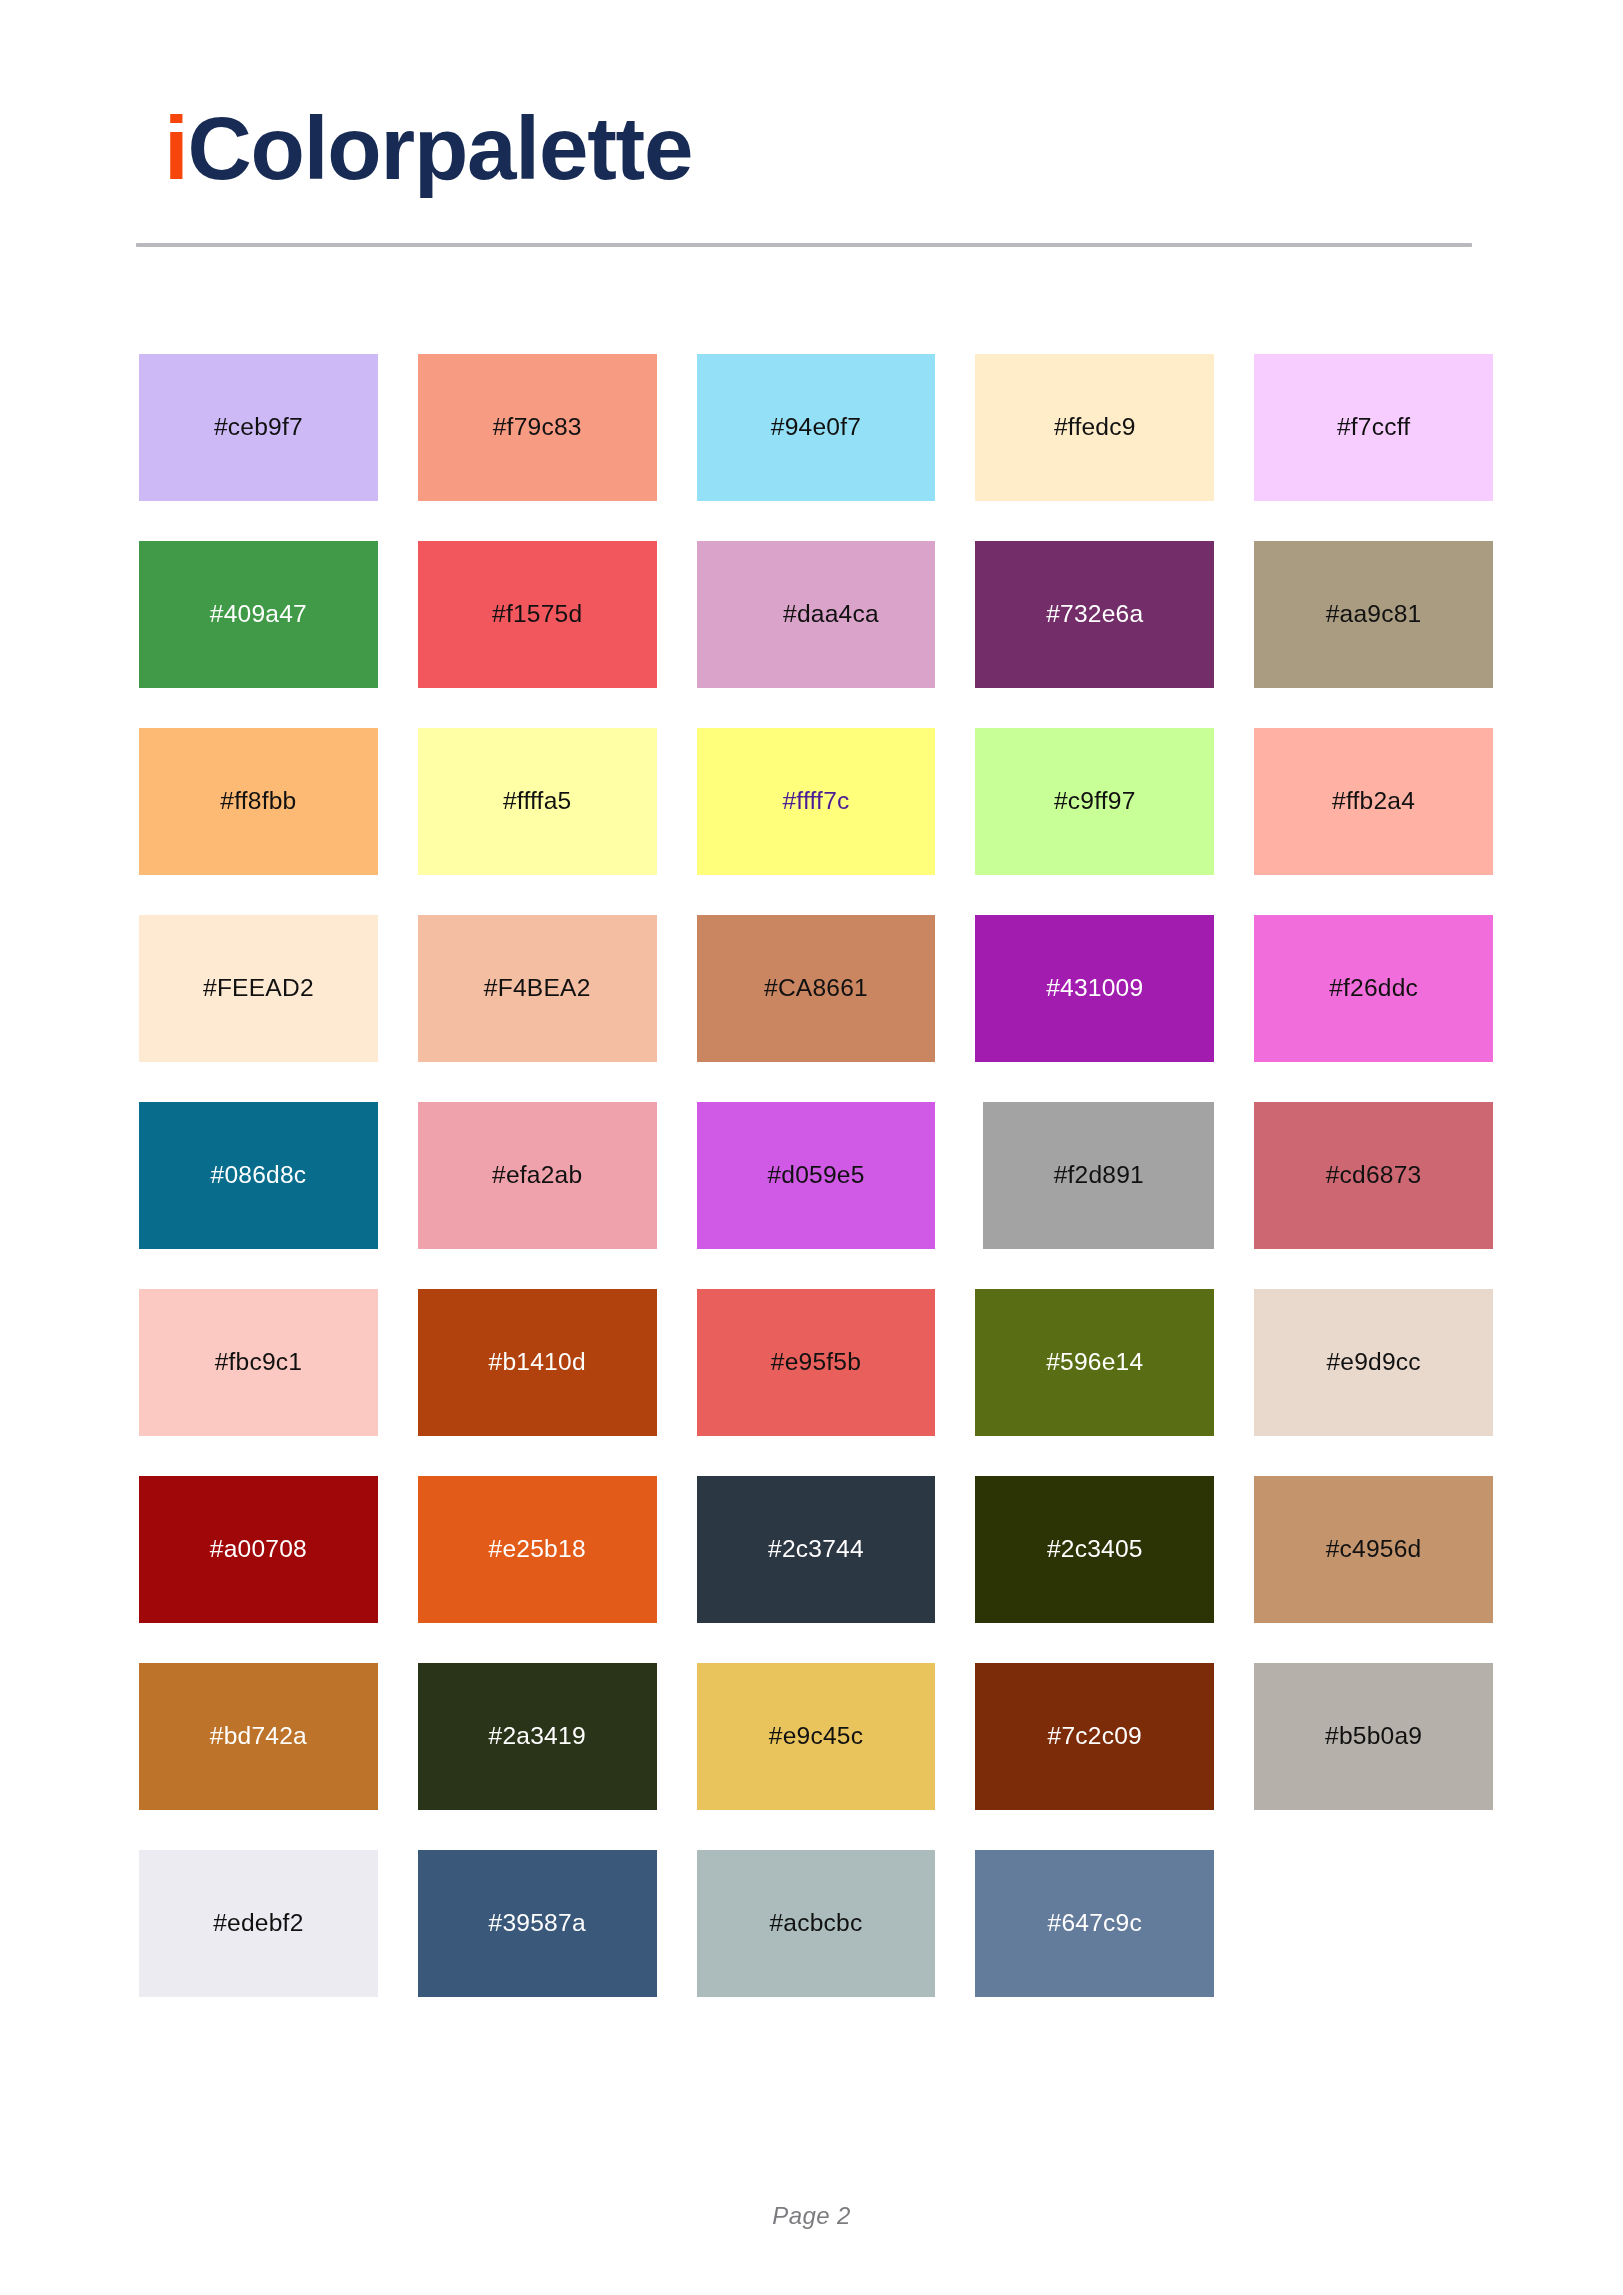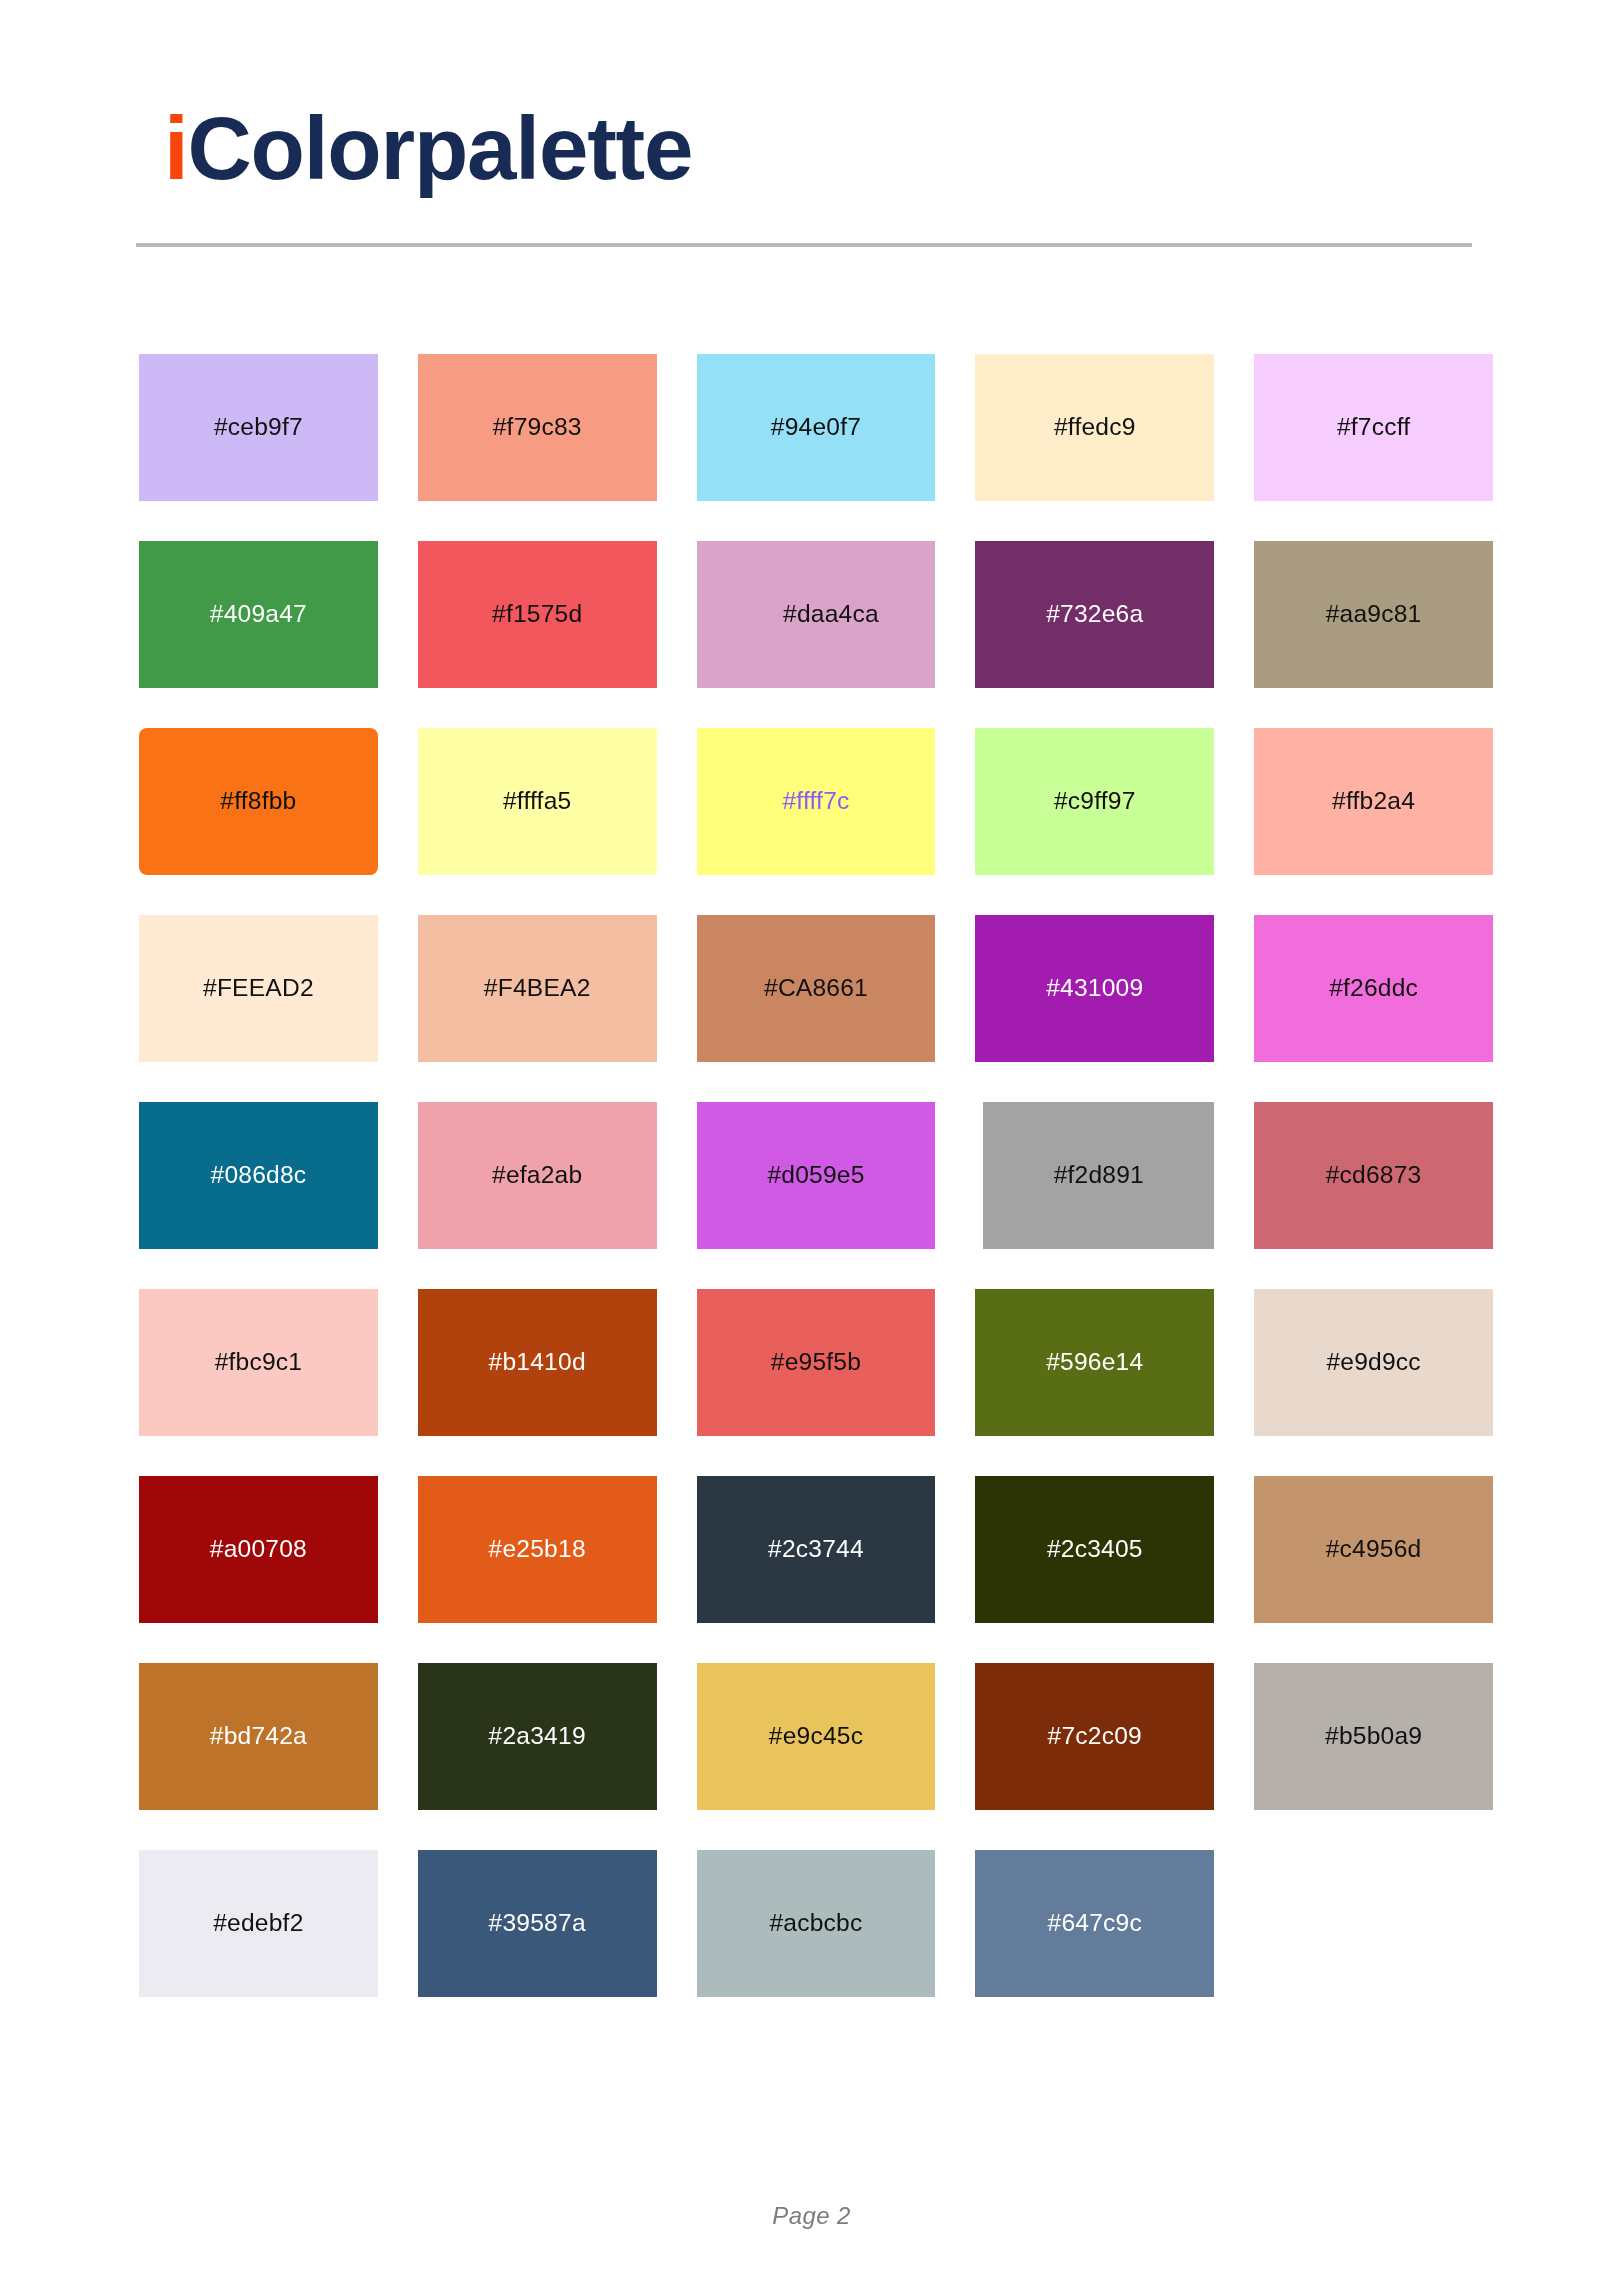--- a/index.html
+++ b/index.html
@@ -134,28 +134,28 @@
       </div>
       <div class="swatch" style="background: rgb(218, 164, 202); padding-left: 30px;">
         <span class="swatch-label" style="color: rgb(17, 17, 17);">#daa4ca</span>
       </div>
       <div class="swatch" style="background: rgb(115, 46, 106);">
         <span class="swatch-label" style="color: rgb(255, 255, 255);">#732e6a</span>
       </div>
       <div class="swatch" style="background: rgb(170, 156, 129);">
         <span class="swatch-label" style="color: rgb(17, 17, 17);">#aa9c81</span>
       </div>
-      <div class="swatch" style="background: #f97316; border-radius: 8px;">
+      <div class="swatch" style="background: #fdba74;">
         <span class="swatch-label" style="color: rgb(17, 17, 17);">#ff8fbb</span>
       </div>
       <div class="swatch" style="background: rgb(255, 255, 165);">
         <span class="swatch-label" style="color: rgb(17, 17, 17);">#ffffa5</span>
       </div>
       <div class="swatch" style="background: rgb(255, 255, 124);">
-        <span class="swatch-label" style="color: #8b5cf6;">#ffff7c</span>
+        <span class="swatch-label" style="color: #4c1d95;">#ffff7c</span>
       </div>
       <div class="swatch" style="background: rgb(201, 255, 151);">
         <span class="swatch-label" style="color: rgb(17, 17, 17);">#c9ff97</span>
       </div>
       <div class="swatch" style="background: rgb(255, 178, 164);">
         <span class="swatch-label" style="color: rgb(17, 17, 17);">#ffb2a4</span>
       </div>
       <div class="swatch" style="background: rgb(254, 234, 210);">
         <span class="swatch-label" style="color: rgb(17, 17, 17);">#FEEAD2</span>
       </div>

